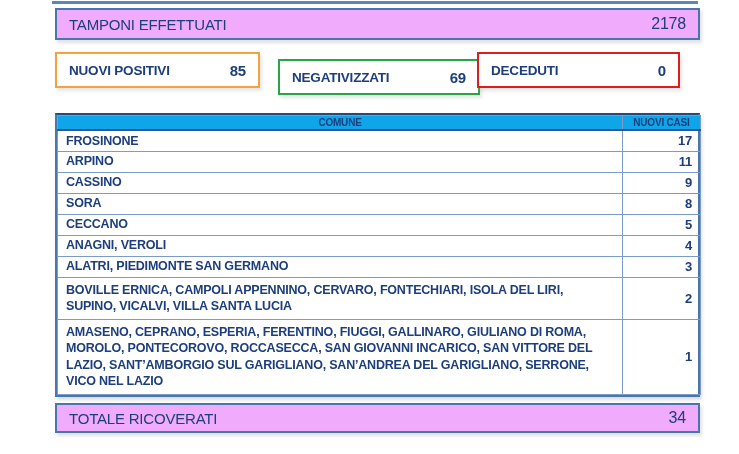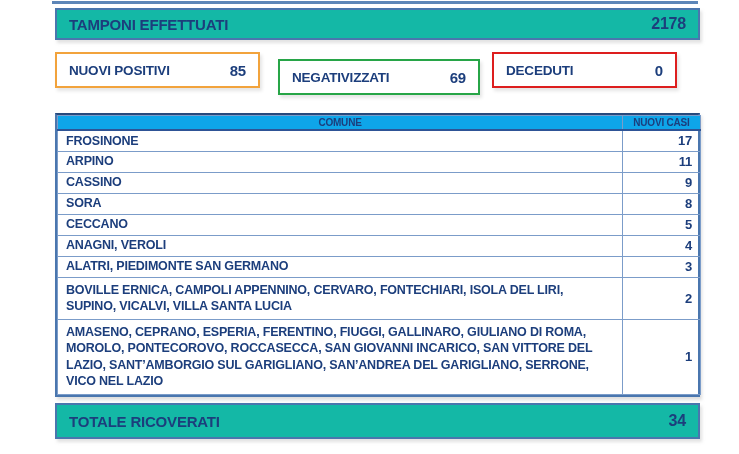--- a/index.html
+++ b/index.html
@@ -4,40 +4,40 @@
 <style>
   html,body{margin:0;padding:0;background:#ffffff;}
   body{
     width:739px;height:454px;overflow:hidden;position:relative;
     font-family:"Liberation Sans","DejaVu Sans",sans-serif;
     -webkit-font-smoothing:antialiased;
   }
   .page{position:absolute;inset:0;background:#fff;}
   .top-line{position:absolute;left:52px;top:1px;width:646px;height:3px;background:#5d86b8;}
   .bar{
-    position:absolute;box-sizing:border-box;border:2px solid #4a76ae;background:#14b8a6;
+    position:absolute;box-sizing:border-box;border:2px solid #4a76ae;background:#f0abfc;
     display:flex;justify-content:space-between;align-items:center;padding:0 12px;
-    color:#1c3e7c;font-weight:700;letter-spacing:-0.2px;
+    color:#1c3e7c;font-weight:400;letter-spacing:-0.2px;
     box-shadow:2px 3px 3px rgba(173,173,173,0.35);
   }
   .bar .lbl{font-size:15px;}
   .bar .val{font-size:16px;}
   .bar.tamponi{left:55px;top:8px;width:645px;height:32px;}
-  .bar.totale{left:55px;top:403px;width:645px;height:36px;}
+  .bar.totale{left:55px;top:403px;width:645px;height:30px;}
   .card{
     position:absolute;box-sizing:border-box;top:52px;height:36px;background:#fff;
     display:flex;justify-content:space-between;align-items:center;padding:0 12px;
     color:#1c3e7c;font-weight:700;letter-spacing:-0.2px;
     box-shadow:2px 3px 3px rgba(173,173,173,0.3);
   }
   .card .lbl{font-size:13.5px;}
   .card .val{font-size:15px;}
   .card.orange{left:55px;width:205px;border:2px solid #f2a33c;}
   .card.green{left:278px;width:202px;border:2px solid #27a547;margin-top:7px;}
-  .card.red{left:492px;width:185px;border:2px solid #dd1e1e;}
+  .card.red{left:477px;width:203px;border:2px solid #dd1e1e;}
   .table-wrap{
     position:absolute;left:55px;top:113px;width:645px;box-sizing:border-box;
     border:2px solid #4a76ae;border-top:2px solid #27497c;background:#fff;
     box-shadow:2px 3px 3px rgba(173,173,173,0.4);
   }
   table{border-collapse:collapse;width:100%;table-layout:fixed;}
   th,td{
     border:1px solid #7b9cc9;color:#1c3e7c;font-weight:700;letter-spacing:-0.2px;
     box-sizing:border-box;
   }

